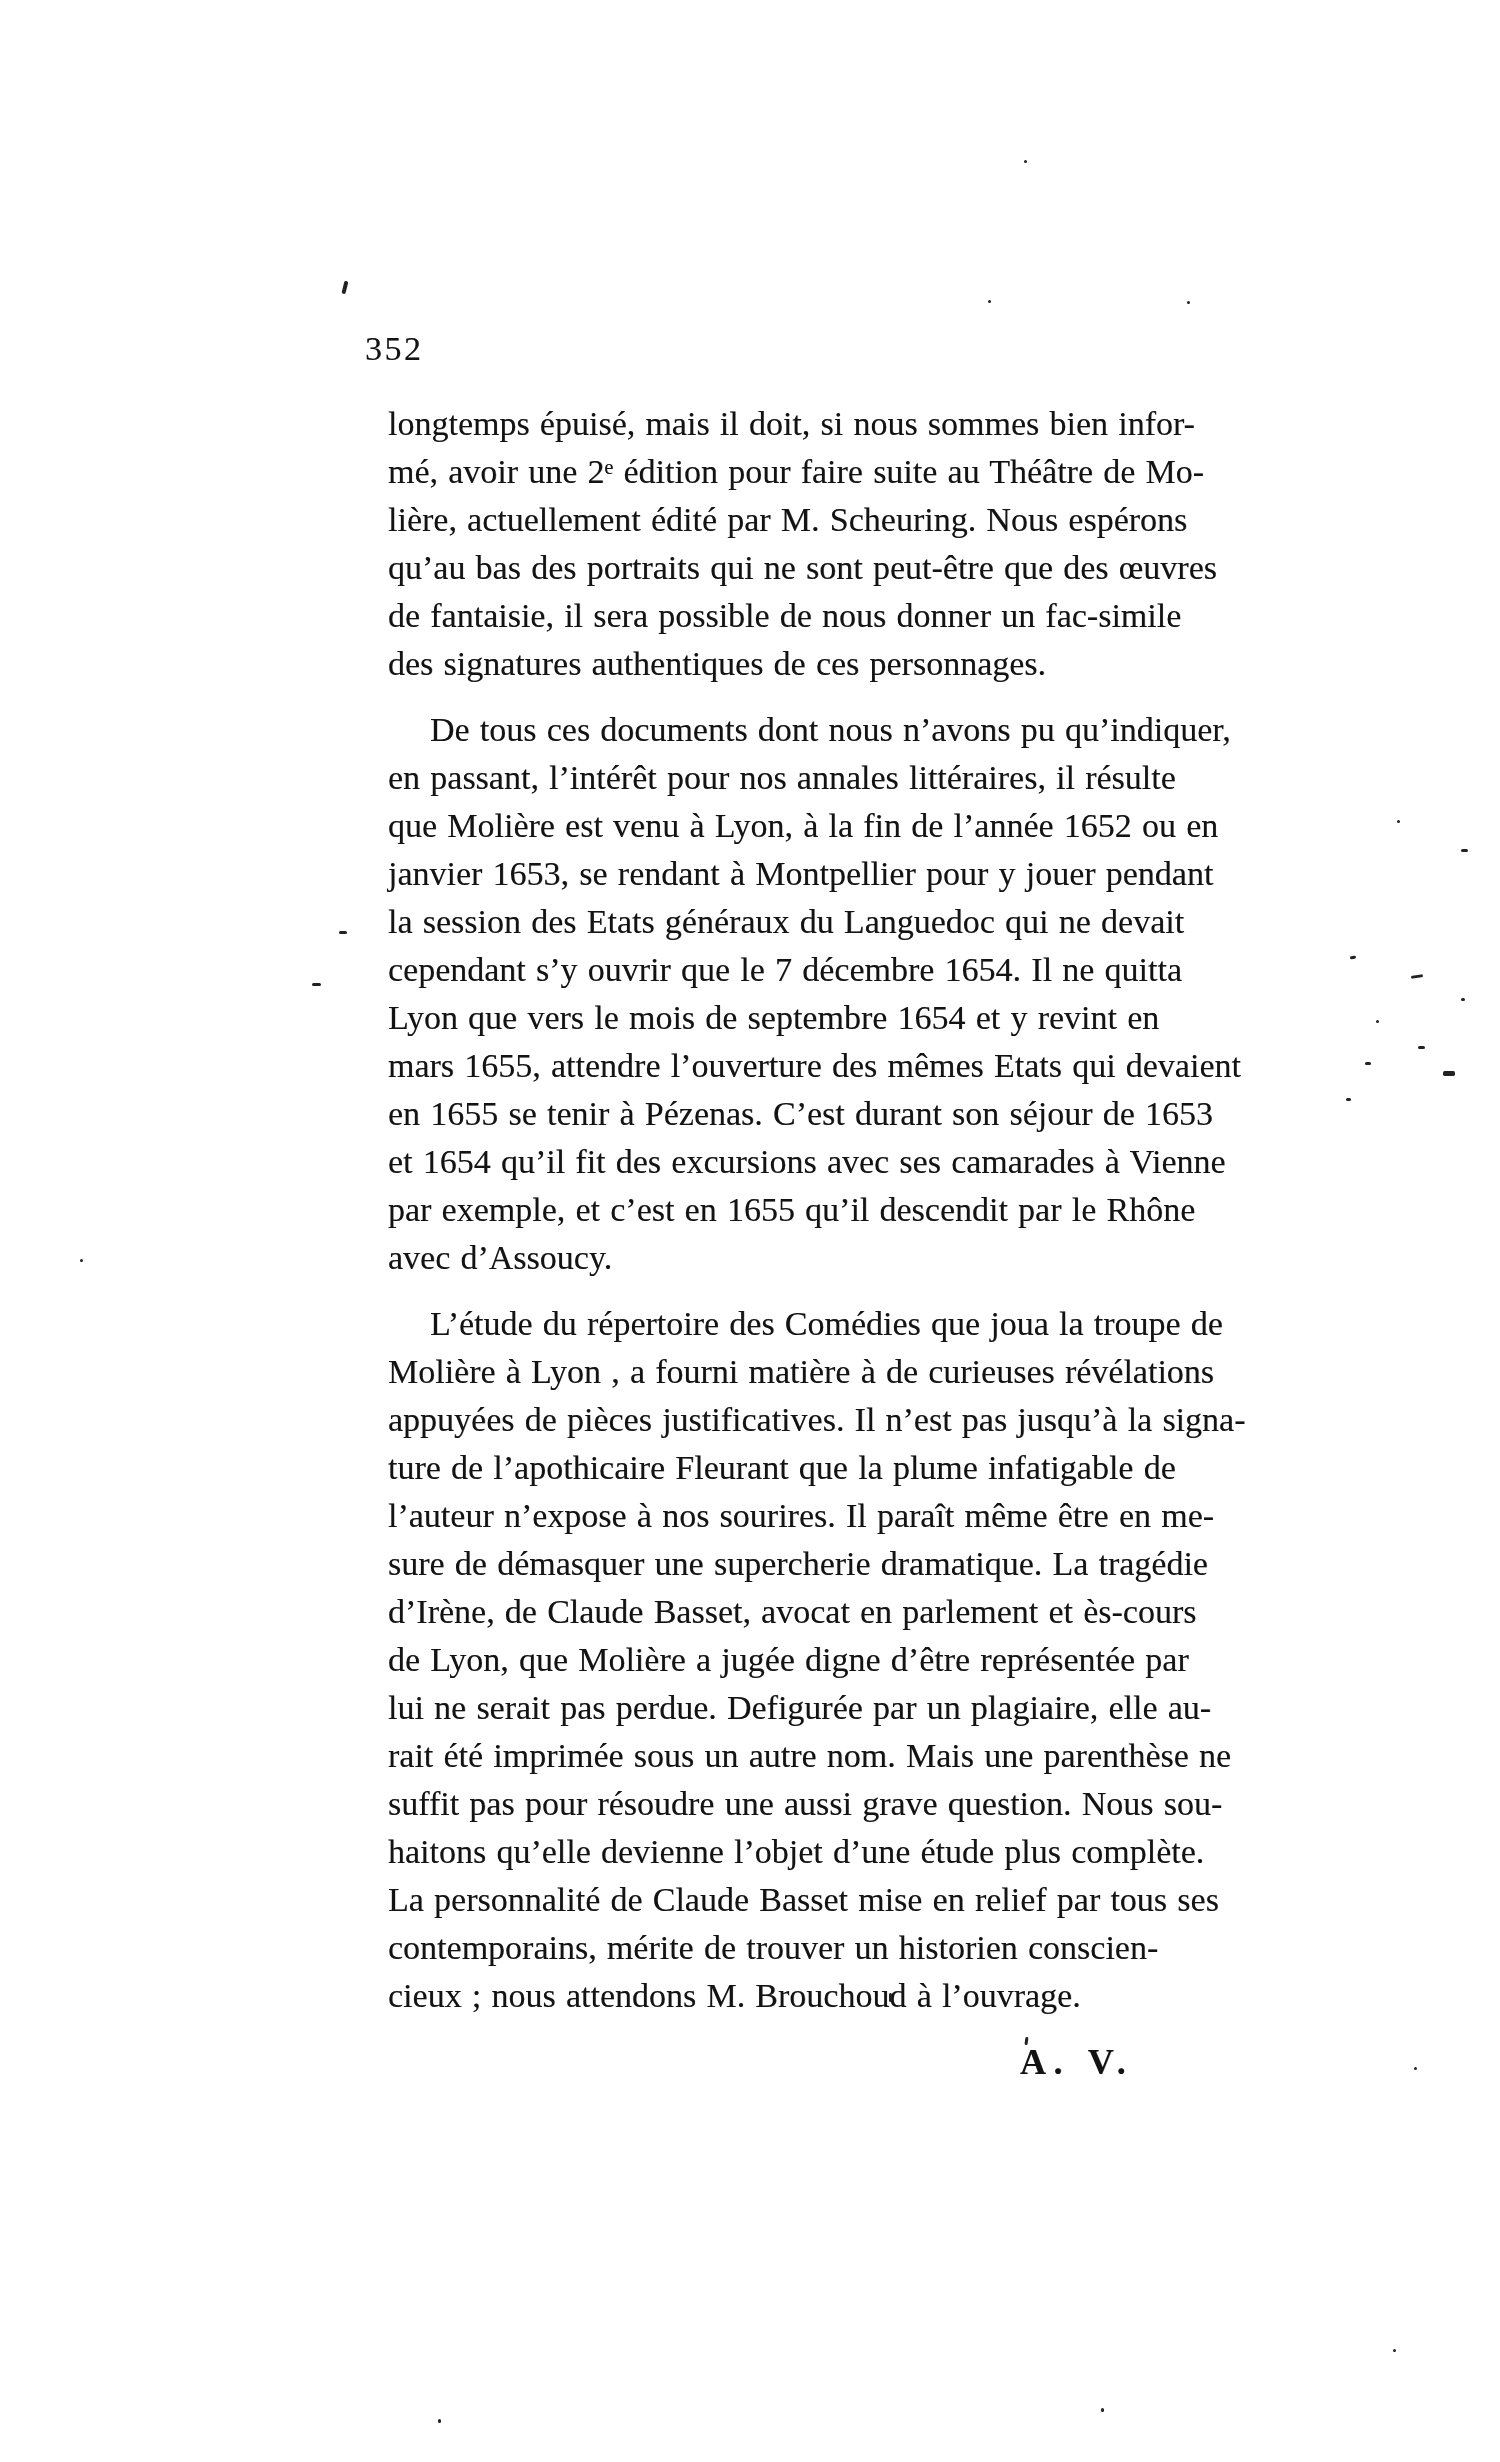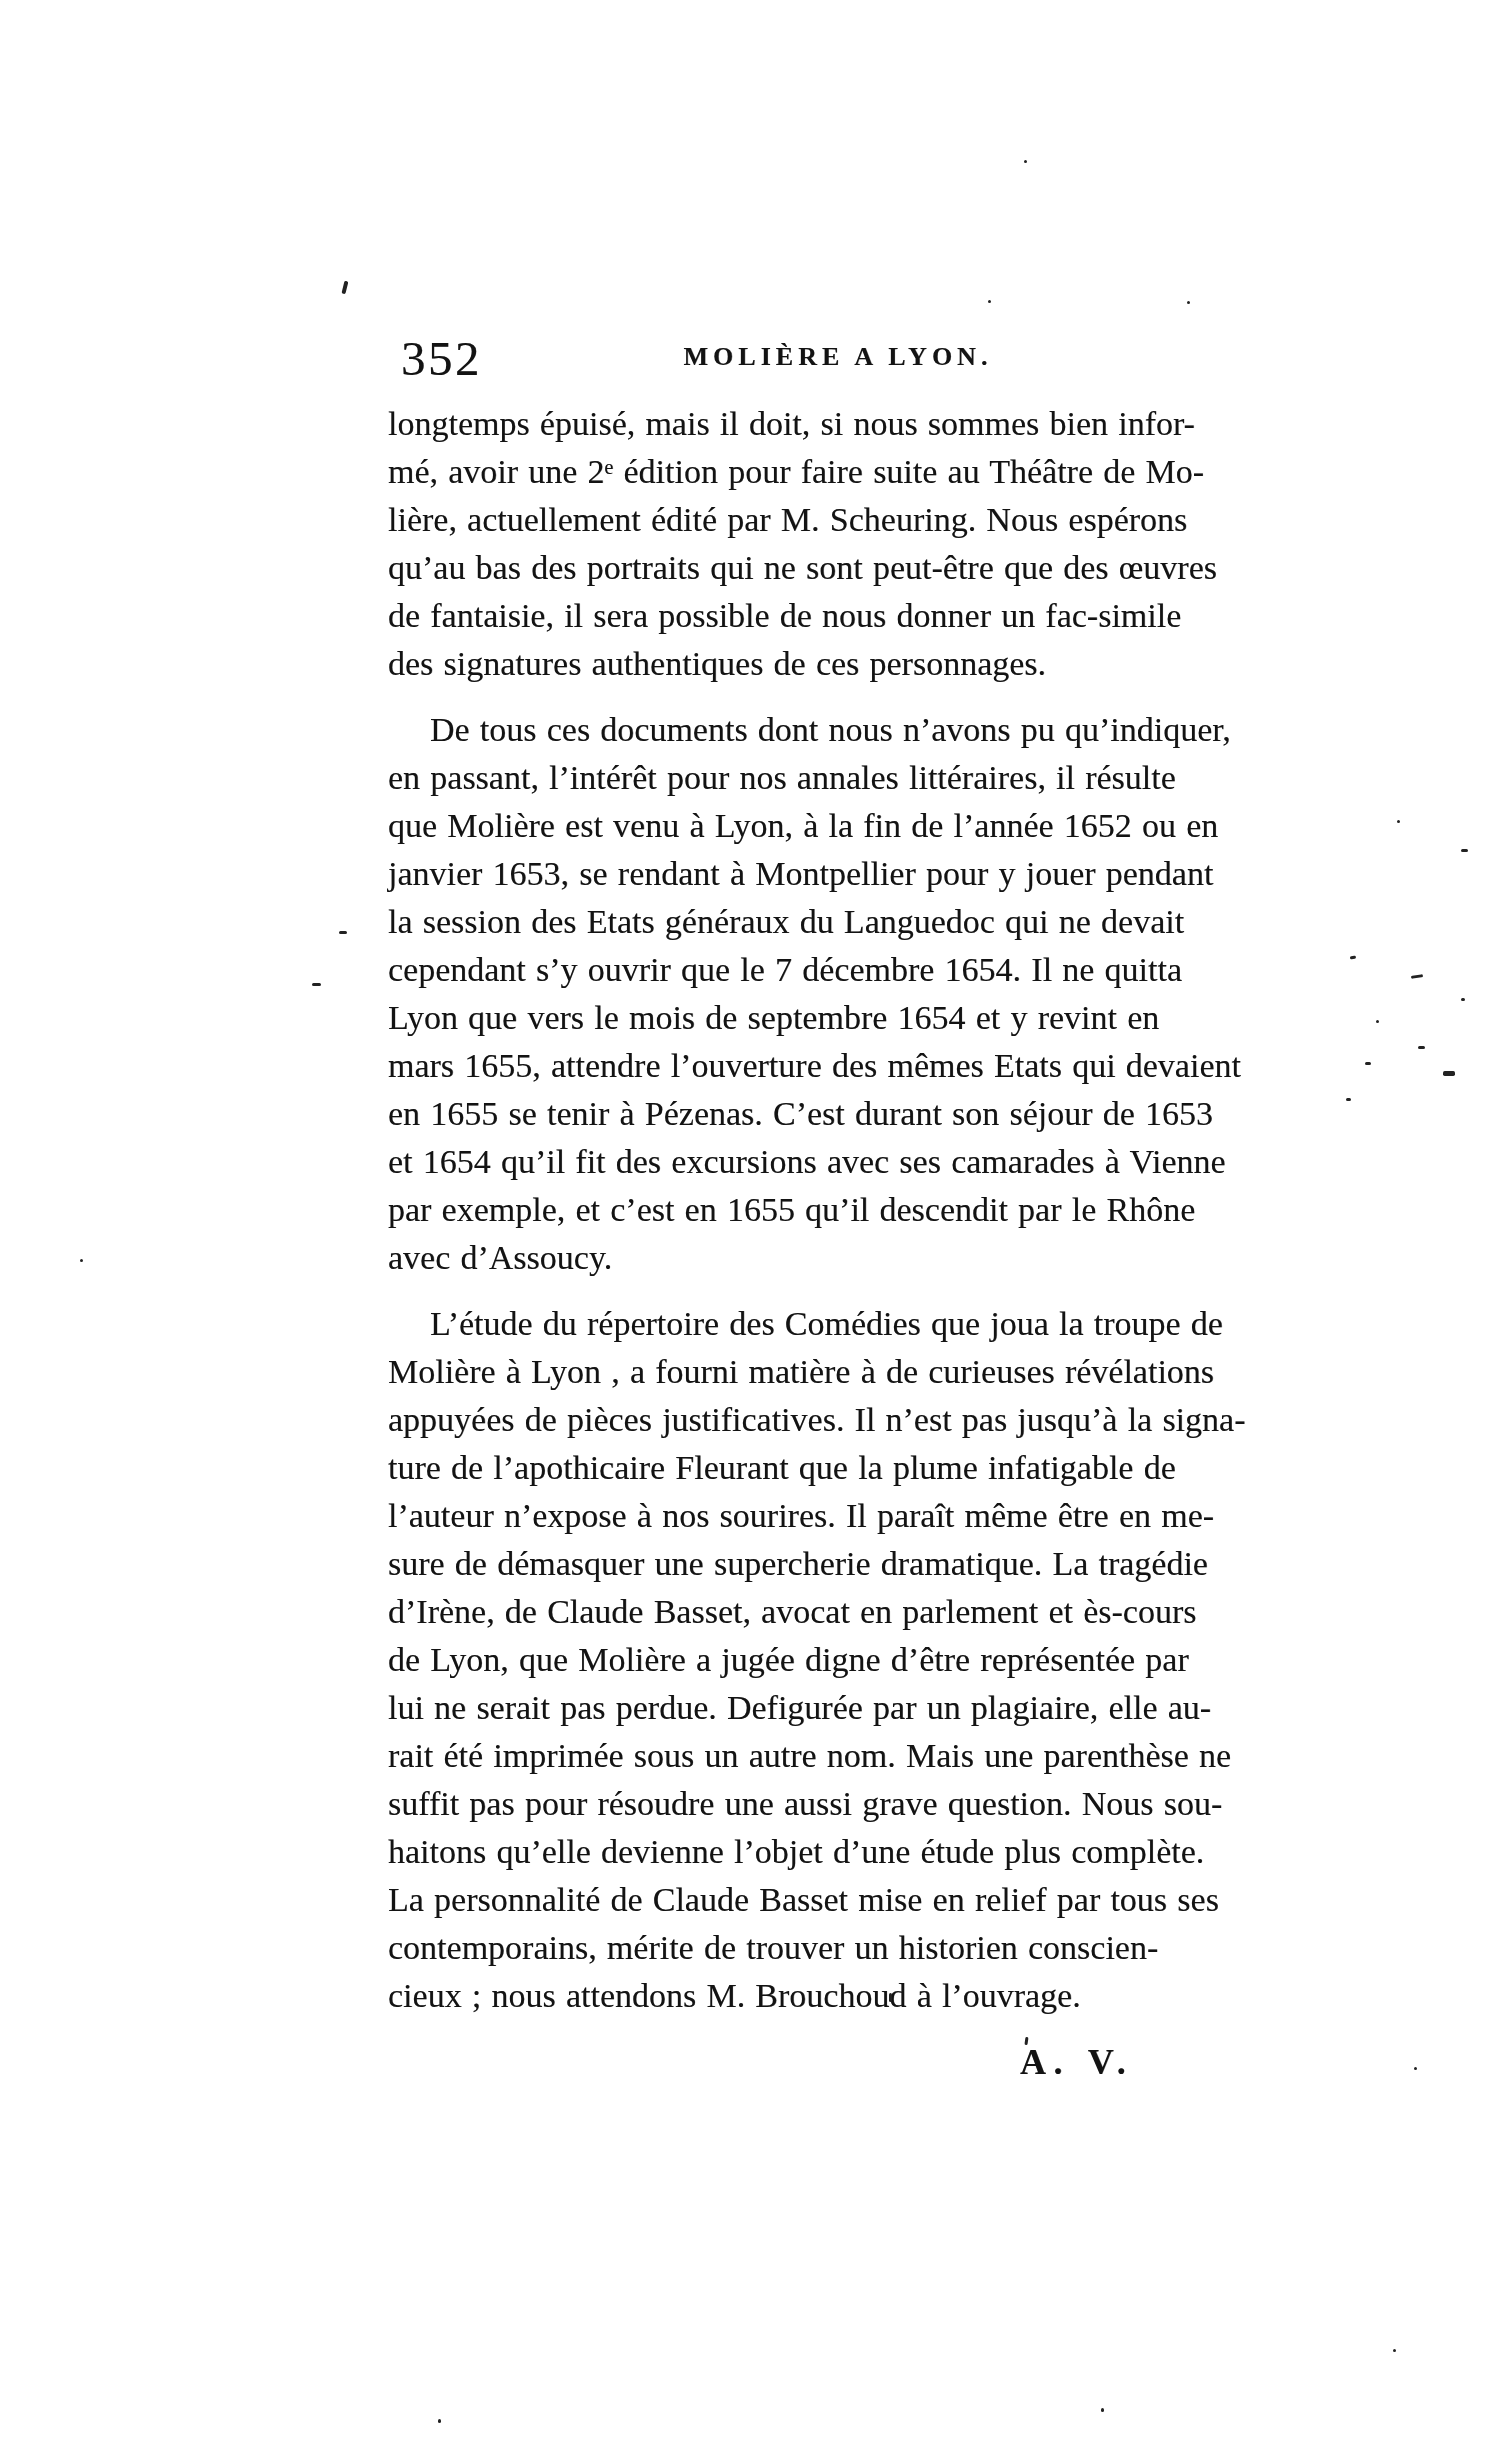--- a/index.html
+++ b/index.html
@@ -21,23 +21,22 @@
     position: absolute;
     left: 370px;
     top: 330px;
     width: 936px;
     height: 51px;
   }
   .page-number {
     position: absolute;
     left: -5px;
     top: 0px;
-    font-size: 49px;
+    font-size: 34px;
     letter-spacing: 2.5px;
-    margin-left: 36px;
   }
   .running-title {
     position: absolute;
     left: 0;
     top: 11.8px;
     width: 100%;
     text-align: center;
     font-size: 26px;
     font-weight: 700;
     letter-spacing: 5px;
@@ -74,21 +73,20 @@
     border-radius: 1.7px;
   }
 </style>
 </head>
 <body>
 
 <div class="page">
 
   <header class="page-header">
     <span class="page-number">352</span>
-    <div class="running-title">MOLIÈRE A LYON.</div>
   </header>
 
   <main class="text-block">
     <p class="para">longtemps épuisé, mais il doit, si nous sommes bien infor-
 mé, avoir une 2ᵉ édition pour faire suite au Théâtre de Mo-
 lière, actuellement édité par M. Scheuring. Nous espérons
 qu’au bas des portraits qui ne sont peut-être que des œuvres
 de fantaisie, il sera possible de nous donner un fac-simile
 des signatures authentiques de ces personnages.</p>
     <p class="para indent">De tous ces documents dont nous n’avons pu qu’indiquer,

